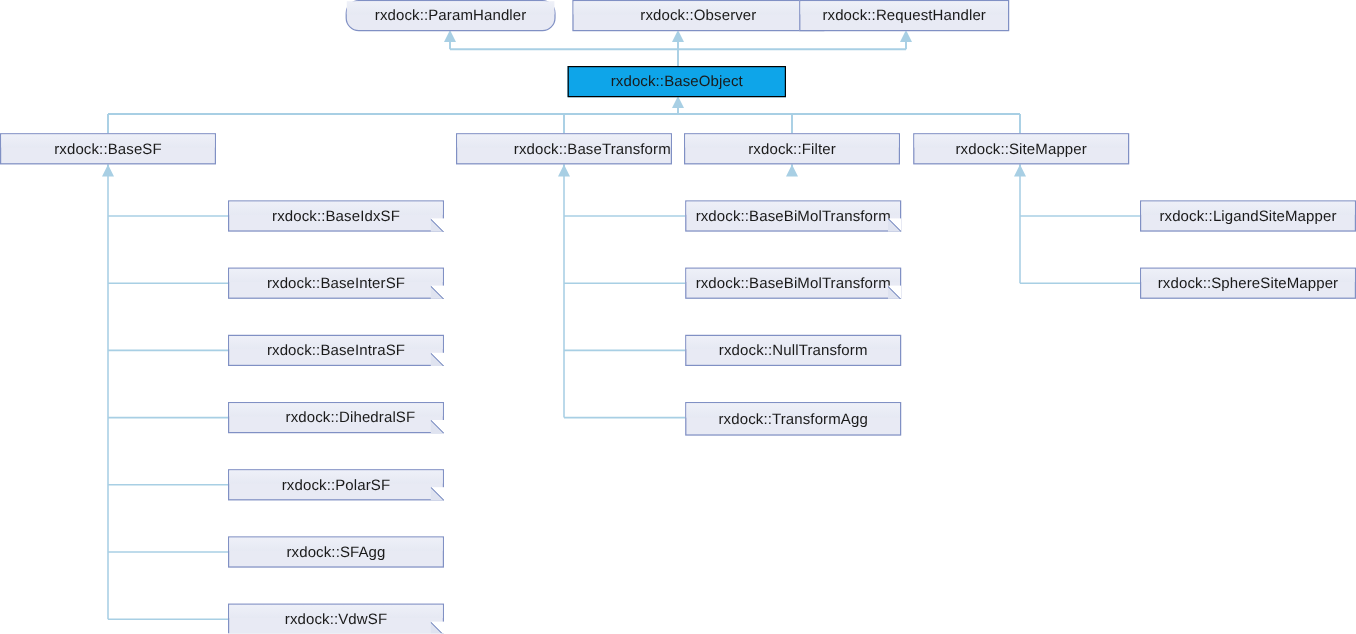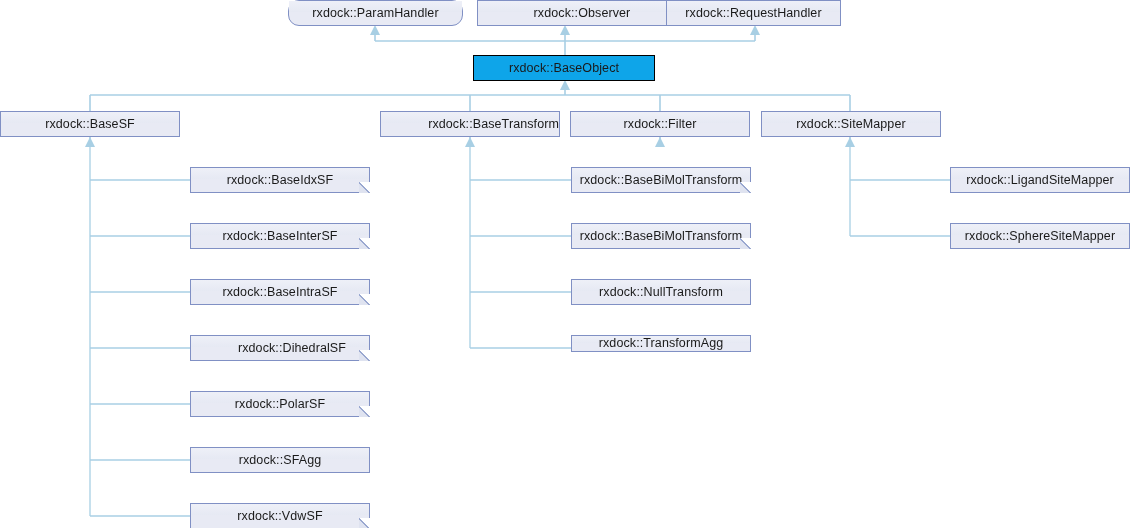--- a/index.html
+++ b/index.html
@@ -198,21 +198,21 @@
       </div>
       <div class="node folded" style="left: 571px; top: 167px; width: 180px; height: 26px;">
         <span class="node-label">rxdock::BaseBiMolTransform</span>
       </div>
       <div class="node folded" style="left: 571px; top: 223px; width: 180px; height: 26px;">
         <span class="node-label">rxdock::BaseBiMolTransform</span>
       </div>
       <div class="node" style="left: 571px; top: 279px; width: 180px; height: 26px; text-align: right;">
         <span class="node-label">rxdock::NullTransform</span>
       </div>
-      <div class="node" style="left: 571px; top: 335px; width: 180px; height: 17px;">
+      <div class="node" style="left: 571px; top: 335px; width: 180px; height: 28px;">
         <span class="node-label">rxdock::TransformAgg</span>
       </div>
       <div class="node" style="left: 950px; top: 167px; width: 180px; height: 26px;">
         <span class="node-label">rxdock::LigandSiteMapper</span>
       </div>
       <div class="node" style="left: 950px; top: 223px; width: 180px; height: 26px;">
         <span class="node-label">rxdock::SphereSiteMapper</span>
       </div>
     </div>
 </div>

